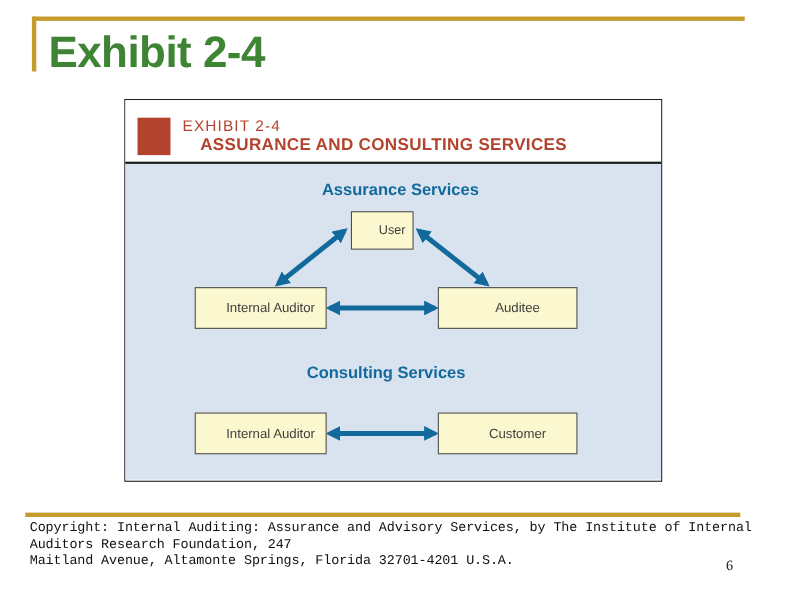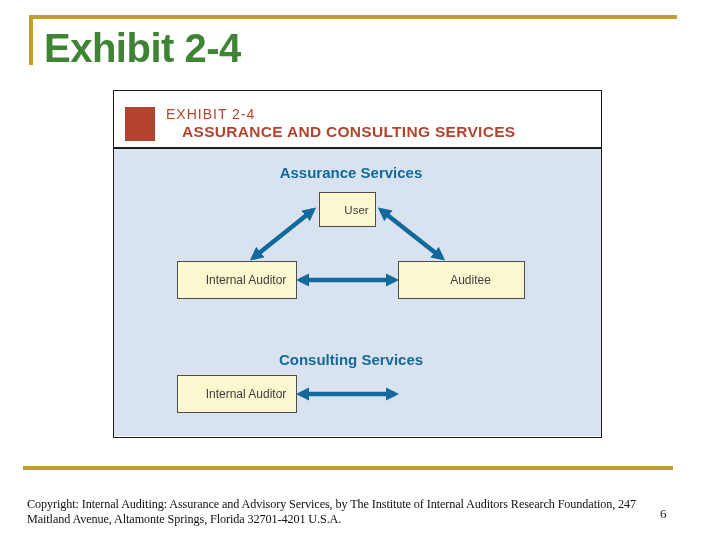--- a/index.html
+++ b/index.html
@@ -36,38 +36,38 @@
     position:relative;height:289px;background:var(--panel-blue);
     border-top:2.5px solid #1d1d1d;
   }
   .arrows{position:absolute;left:0;top:0;width:486px;height:286px;}
   .arrows line{stroke:var(--diagram-teal);stroke-width:4.5;}
   .arrowhead{fill:var(--diagram-teal);}
   .section-title{
     position:absolute;left:0;width:474px;text-align:center;
     font-size:15px;font-weight:bold;color:var(--diagram-teal);
   }
-  .st-assurance{top:15px;}
-  .st-consulting{top:182px;margin-top:20px;}
+  .st-assurance{top:15px;margin-left:13px;}
+  .st-consulting{top:182px;}
   .dbox{
     position:absolute;background:var(--box-yellow);
     border:1.4px solid #4d4d4d;
     display:flex;align-items:center;justify-content:center;
     font-size:12px;color:#3e3e3e;padding-left:18px;
   }
   .dbox-user{left:205px;top:43px;width:57px;height:35px;font-size:11.5px;}
   .dbox-ia-top{left:63px;top:112px;width:120px;height:38px;}
   .dbox-auditee{left:284px;top:112px;width:127px;height:38px;}
   .dbox-ia-bottom{left:63px;top:226px;width:120px;height:38px;}
   .dbox-customer{left:284px;top:226px;width:127px;height:38px;}
   .gold-bottom{position:absolute;left:23px;top:466px;width:650px;height:4px;background:var(--accent-gold);}
   .copyright{
     position:absolute;left:27px;top:473px;width:660px;
-    font-family:Liberation Serif, serif;font-size:12.2px;line-height:15px;
-    color:#101010;letter-spacing:-0.1px;margin-top:24px;
+    font-family:Liberation Mono, monospace;font-size:12.2px;line-height:15px;
+    color:#101010;letter-spacing:-0.1px;
   }
   .page-number{
     position:absolute;left:660px;top:506px;
     font-family:"Liberation Serif",serif;font-size:13px;color:#1a1a1a;
   }
 </style>
 </head>
 <body>
 
 <div class="gold-top"></div>
@@ -97,20 +97,21 @@
       <line x1="186" y1="245" x2="281" y2="245" marker-start="url(#ah)" marker-end="url(#ah)"></line>
     </svg>
 
     <div class="section-title st-assurance">Assurance Services</div>
     <div class="dbox dbox-user">User</div>
     <div class="dbox dbox-ia-top">Internal Auditor</div>
     <div class="dbox dbox-auditee">Auditee</div>
 
     <div class="section-title st-consulting">Consulting Services</div>
     <div class="dbox dbox-ia-bottom">Internal Auditor</div>
+    <div class="dbox dbox-customer">Customer</div>
   </div>
 </div>
 
 <div class="gold-bottom"></div>
 
 <div class="copyright">
   <div>Copyright: Internal Auditing: Assurance and Advisory Services, by The Institute of Internal Auditors Research Foundation, 247</div>
   <div>Maitland Avenue, Altamonte Springs, Florida 32701-4201 U.S.A.</div>
 </div>
 

